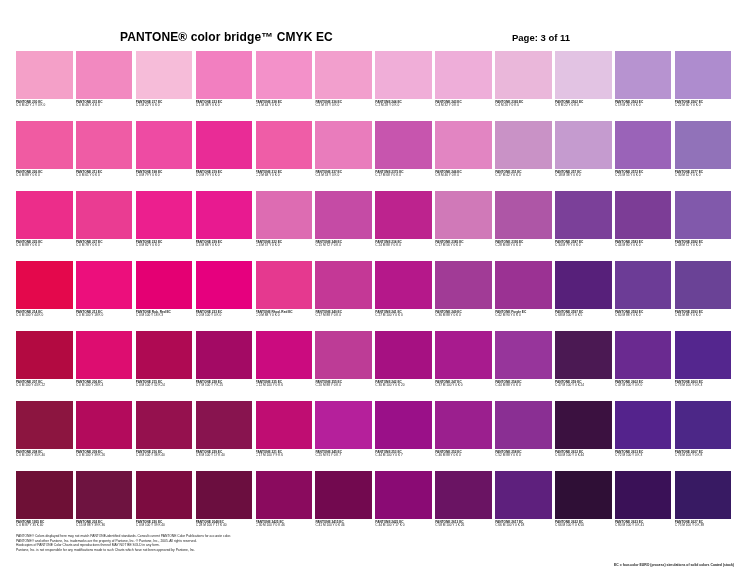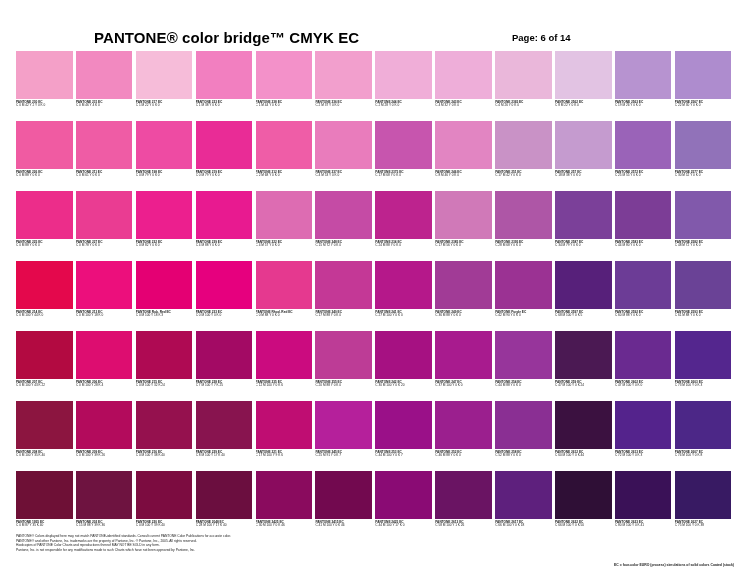--- a/index.html
+++ b/index.html
@@ -26,22 +26,22 @@
     position: absolute;
     left: 0;
     top: 28px;
     width: 750px;
     height: 18px;
     display: flex;
     align-items: center;
   }
   .header-title {
     position: absolute;
-    left: 94px;
-    font-size: 15px;
+    left: 120px;
+    font-size: 12px;
     font-weight: bold;
     color: #000000;
     letter-spacing: 0.1px;
     white-space: nowrap;
   }
   .header-page {
     position: absolute;
     left: 512px;
     font-size: 9.5px;
     font-weight: bold;
@@ -126,21 +126,21 @@
 </style>
 </head>
 <body>
 
 <div class="page">
 
   <div class="header">
     <div class="header-title">
       <span>PANTONE® color bridge™ CMYK EC</span>
     </div>
-    <div class="header-page">Page: 6 of 14</div>
+    <div class="header-page">Page: 3 of 11</div>
   </div>
 
   <div class="grid">
       <div class="row">
         <div class="cell">
           <div class="chip" style="background: rgb(244, 160, 200);"></div>
           <div class="caption">
             <span class="cap-name">PANTONE 230 EC</span>
             <span class="cap-cmyk">C 0 M 42 Y 2 Y 0 K 0</span>
           </div>

